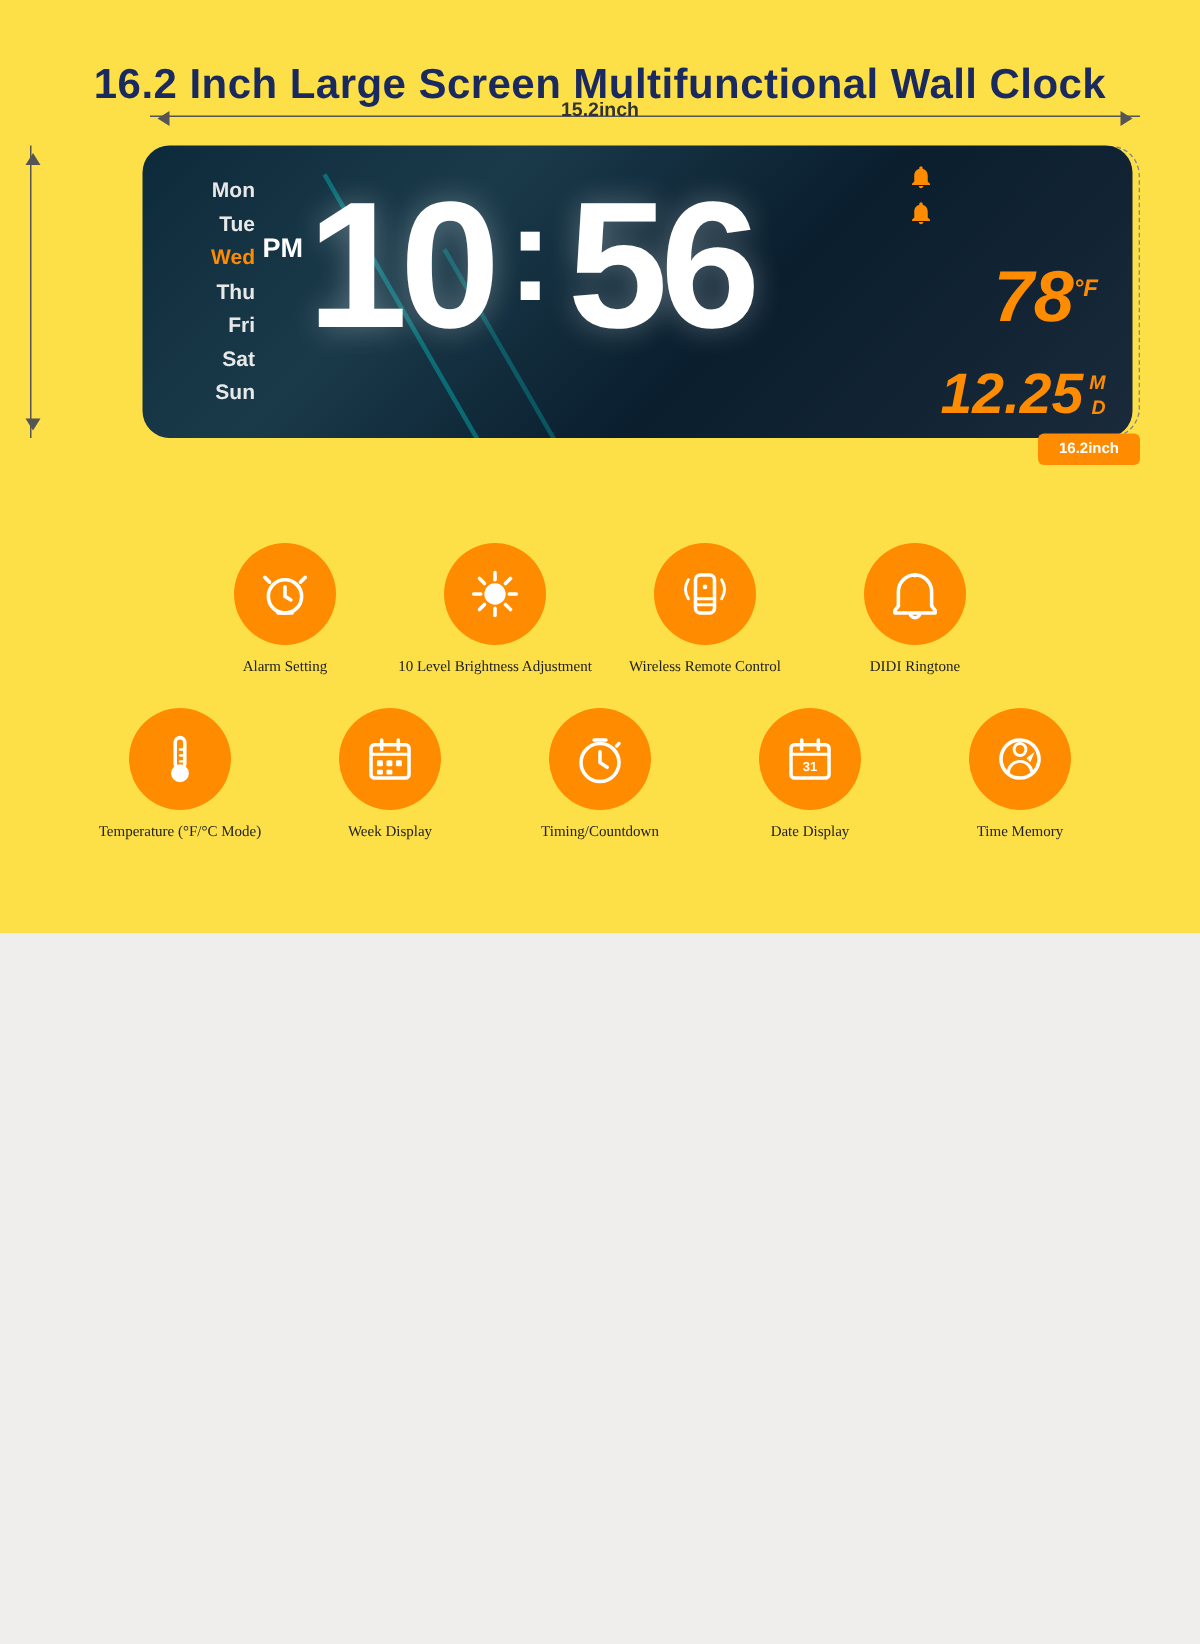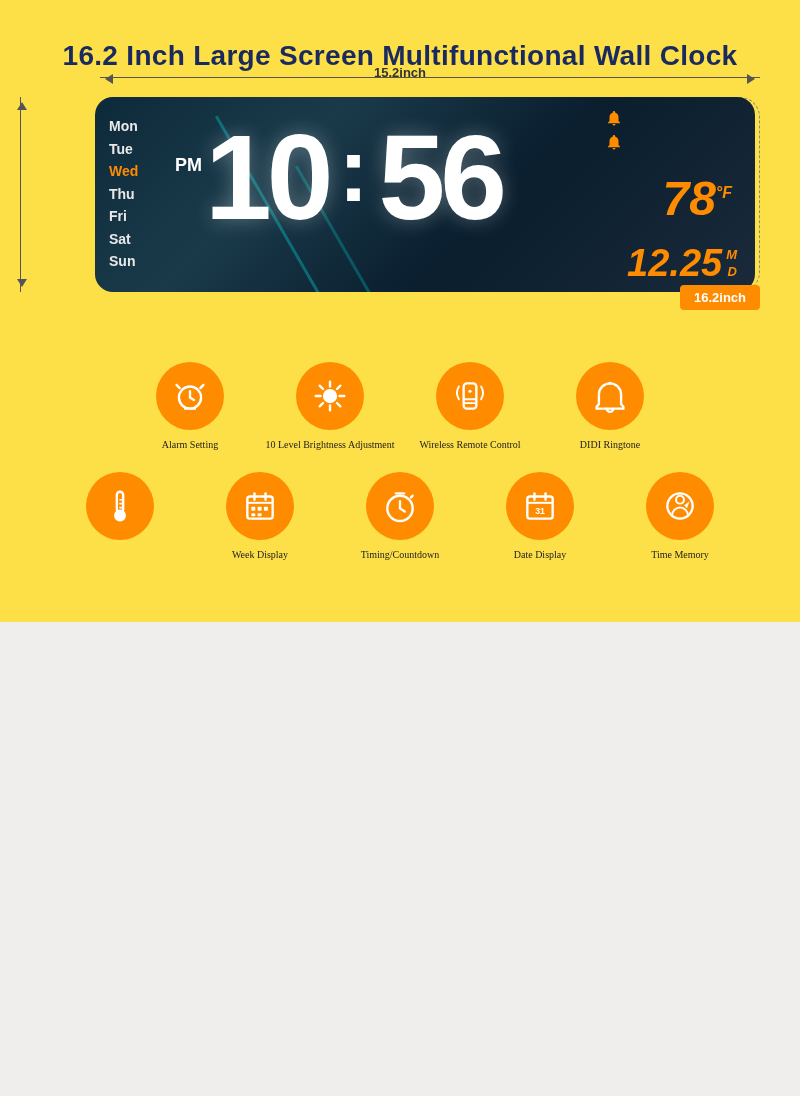--- a/index.html
+++ b/index.html
@@ -131,20 +131,21 @@
 
     
     .days-column {
       width: 75px;
       display: flex;
       flex-direction: column;
       justify-content: center;
       padding: 10px 0 10px 14px;
       gap: 3px;
       flex-shrink: 0;
+      align-items: flex-end;
     }
     .day-item {
       font-size: 14px;
       font-weight: 700;
       color: #e8e8e8;
       line-height: 1.4;
     }
     .day-item.active {
       color: #ff8c00;
     }
@@ -244,21 +245,21 @@
       margin-bottom: 4px;
     }
 
     
     .size-badge {
       position: absolute;
       bottom: -18px;
       right: 0px;
       background: #ff8c00;
       color: white;
-      font-size: 13px;
+      font-size: 10px;
       font-weight: 700;
       padding: 5px 14px;
       border-radius: 4px;
     }
 
     
     .features-section {
       padding: 20px 30px 10px 30px;
     }
 
@@ -452,20 +453,21 @@
       <div class="feature-item">
         <div class="feature-icon-circle">
           <svg class="feature-icon-svg" viewBox="0 0 48 48" fill="none">
             <rect x="20" y="6" width="8" height="26" rx="4" stroke="white" stroke-width="3" fill="none"></rect>
             <circle cx="24" cy="36" r="6" stroke="white" stroke-width="3" fill="white"></circle>
             <line x1="24" y1="16" x2="28" y2="16" stroke="white" stroke-width="2" stroke-linecap="round"></line>
             <line x1="24" y1="21" x2="28" y2="21" stroke="white" stroke-width="2" stroke-linecap="round"></line>
             <line x1="24" y1="26" x2="28" y2="26" stroke="white" stroke-width="2" stroke-linecap="round"></line>
           </svg>
         </div>
+        <span class="feature-label">Temperature (°F/°C Mode)</span>
       </div>
 
       <div class="feature-item">
         <div class="feature-icon-circle">
           <svg class="feature-icon-svg" viewBox="0 0 48 48" fill="none">
             <rect x="8" y="12" width="32" height="28" rx="3" stroke="white" stroke-width="3" fill="none"></rect>
             <line x1="8" y1="20" x2="40" y2="20" stroke="white" stroke-width="2.5"></line>
             <line x1="17" y1="8" x2="17" y2="16" stroke="white" stroke-width="3" stroke-linecap="round"></line>
             <line x1="31" y1="8" x2="31" y2="16" stroke="white" stroke-width="3" stroke-linecap="round"></line>
             <rect x="13" y="25" width="5" height="5" rx="1" fill="white"></rect>

